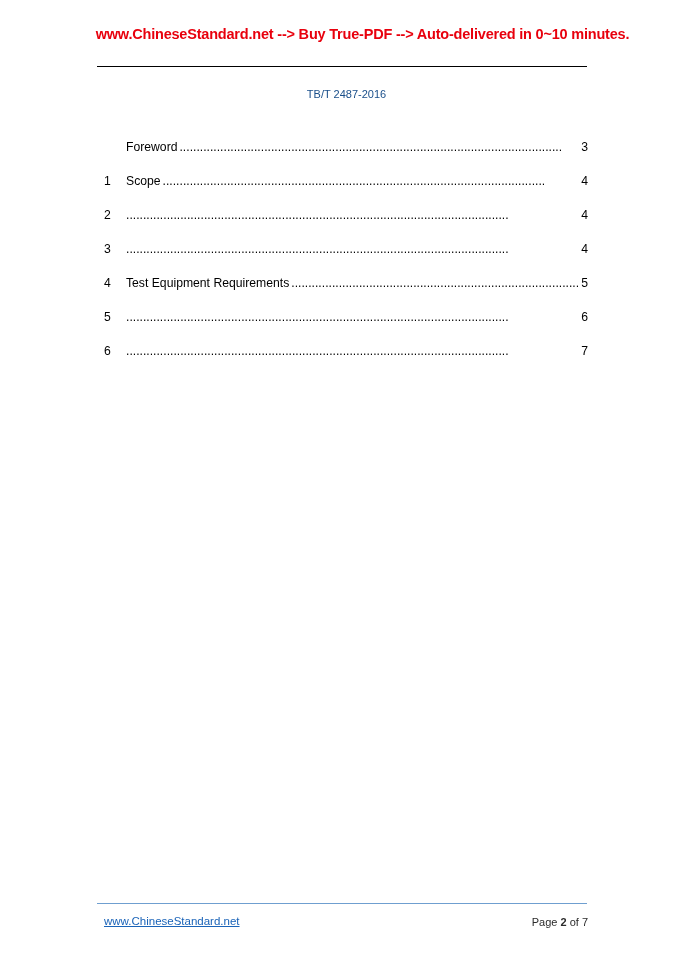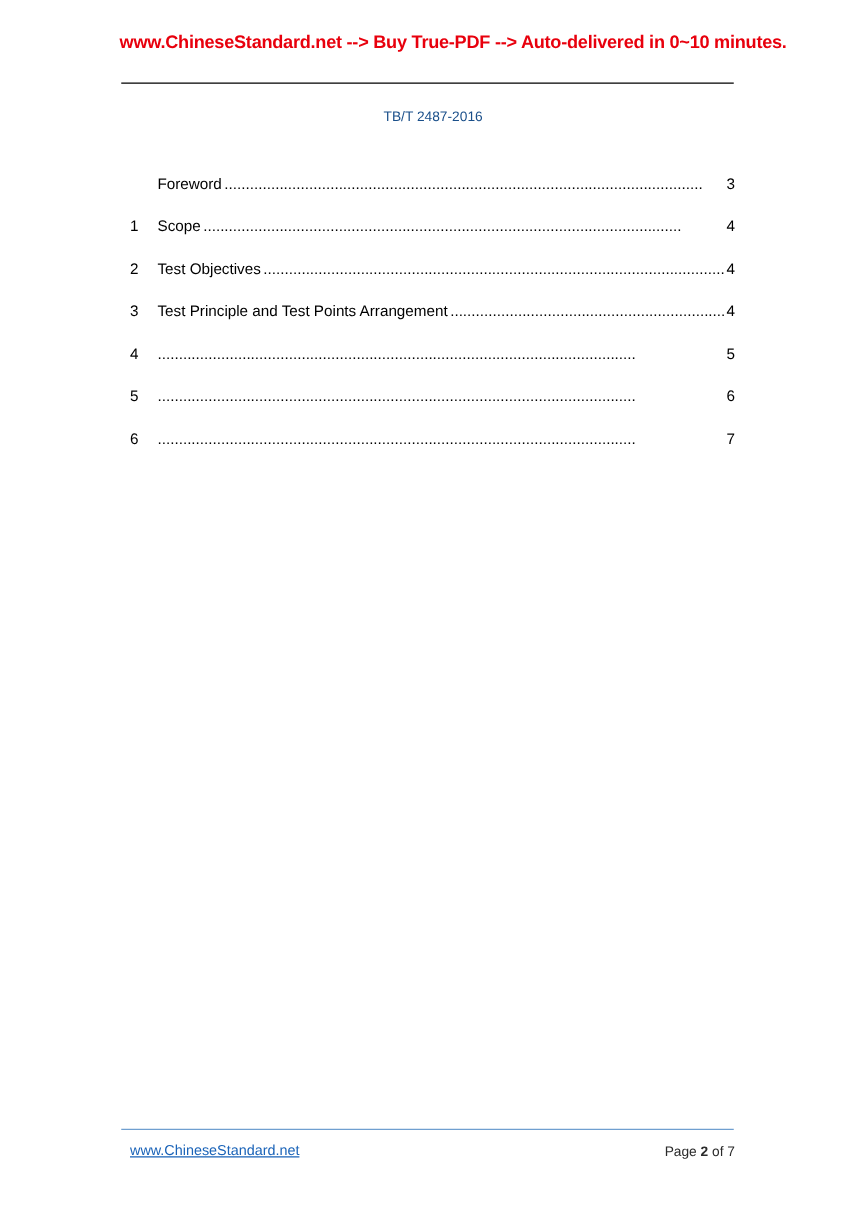--- a/index.html
+++ b/index.html
@@ -147,34 +147,33 @@
 
     <div class="toc-row">
       <span class="toc-num">1</span>
       <span class="toc-label">Scope</span>
       <span class="toc-leader">.................................................................................................................</span>
       <span class="toc-page">4</span>
     </div>
 
     <div class="toc-row">
       <span class="toc-num">2</span>
-      <span class="toc-label">Test Objectives</span>
       <span class="toc-leader">.................................................................................................................</span>
       <span class="toc-page">4</span>
     </div>
 
     <div class="toc-row">
       <span class="toc-num">3</span>
-      <span class="toc-label">Test Principle and Test Points Arrangement</span>
       <span class="toc-leader">.................................................................................................................</span>
       <span class="toc-page">4</span>
     </div>
 
     <div class="toc-row">
       <span class="toc-num">4</span>
+      <span class="toc-label">Test Equipment Requirements</span>
       <span class="toc-leader">.................................................................................................................</span>
       <span class="toc-page">5</span>
     </div>
 
     <div class="toc-row">
       <span class="toc-num">5</span>
       <span class="toc-leader">.................................................................................................................</span>
       <span class="toc-page">6</span>
     </div>
 

